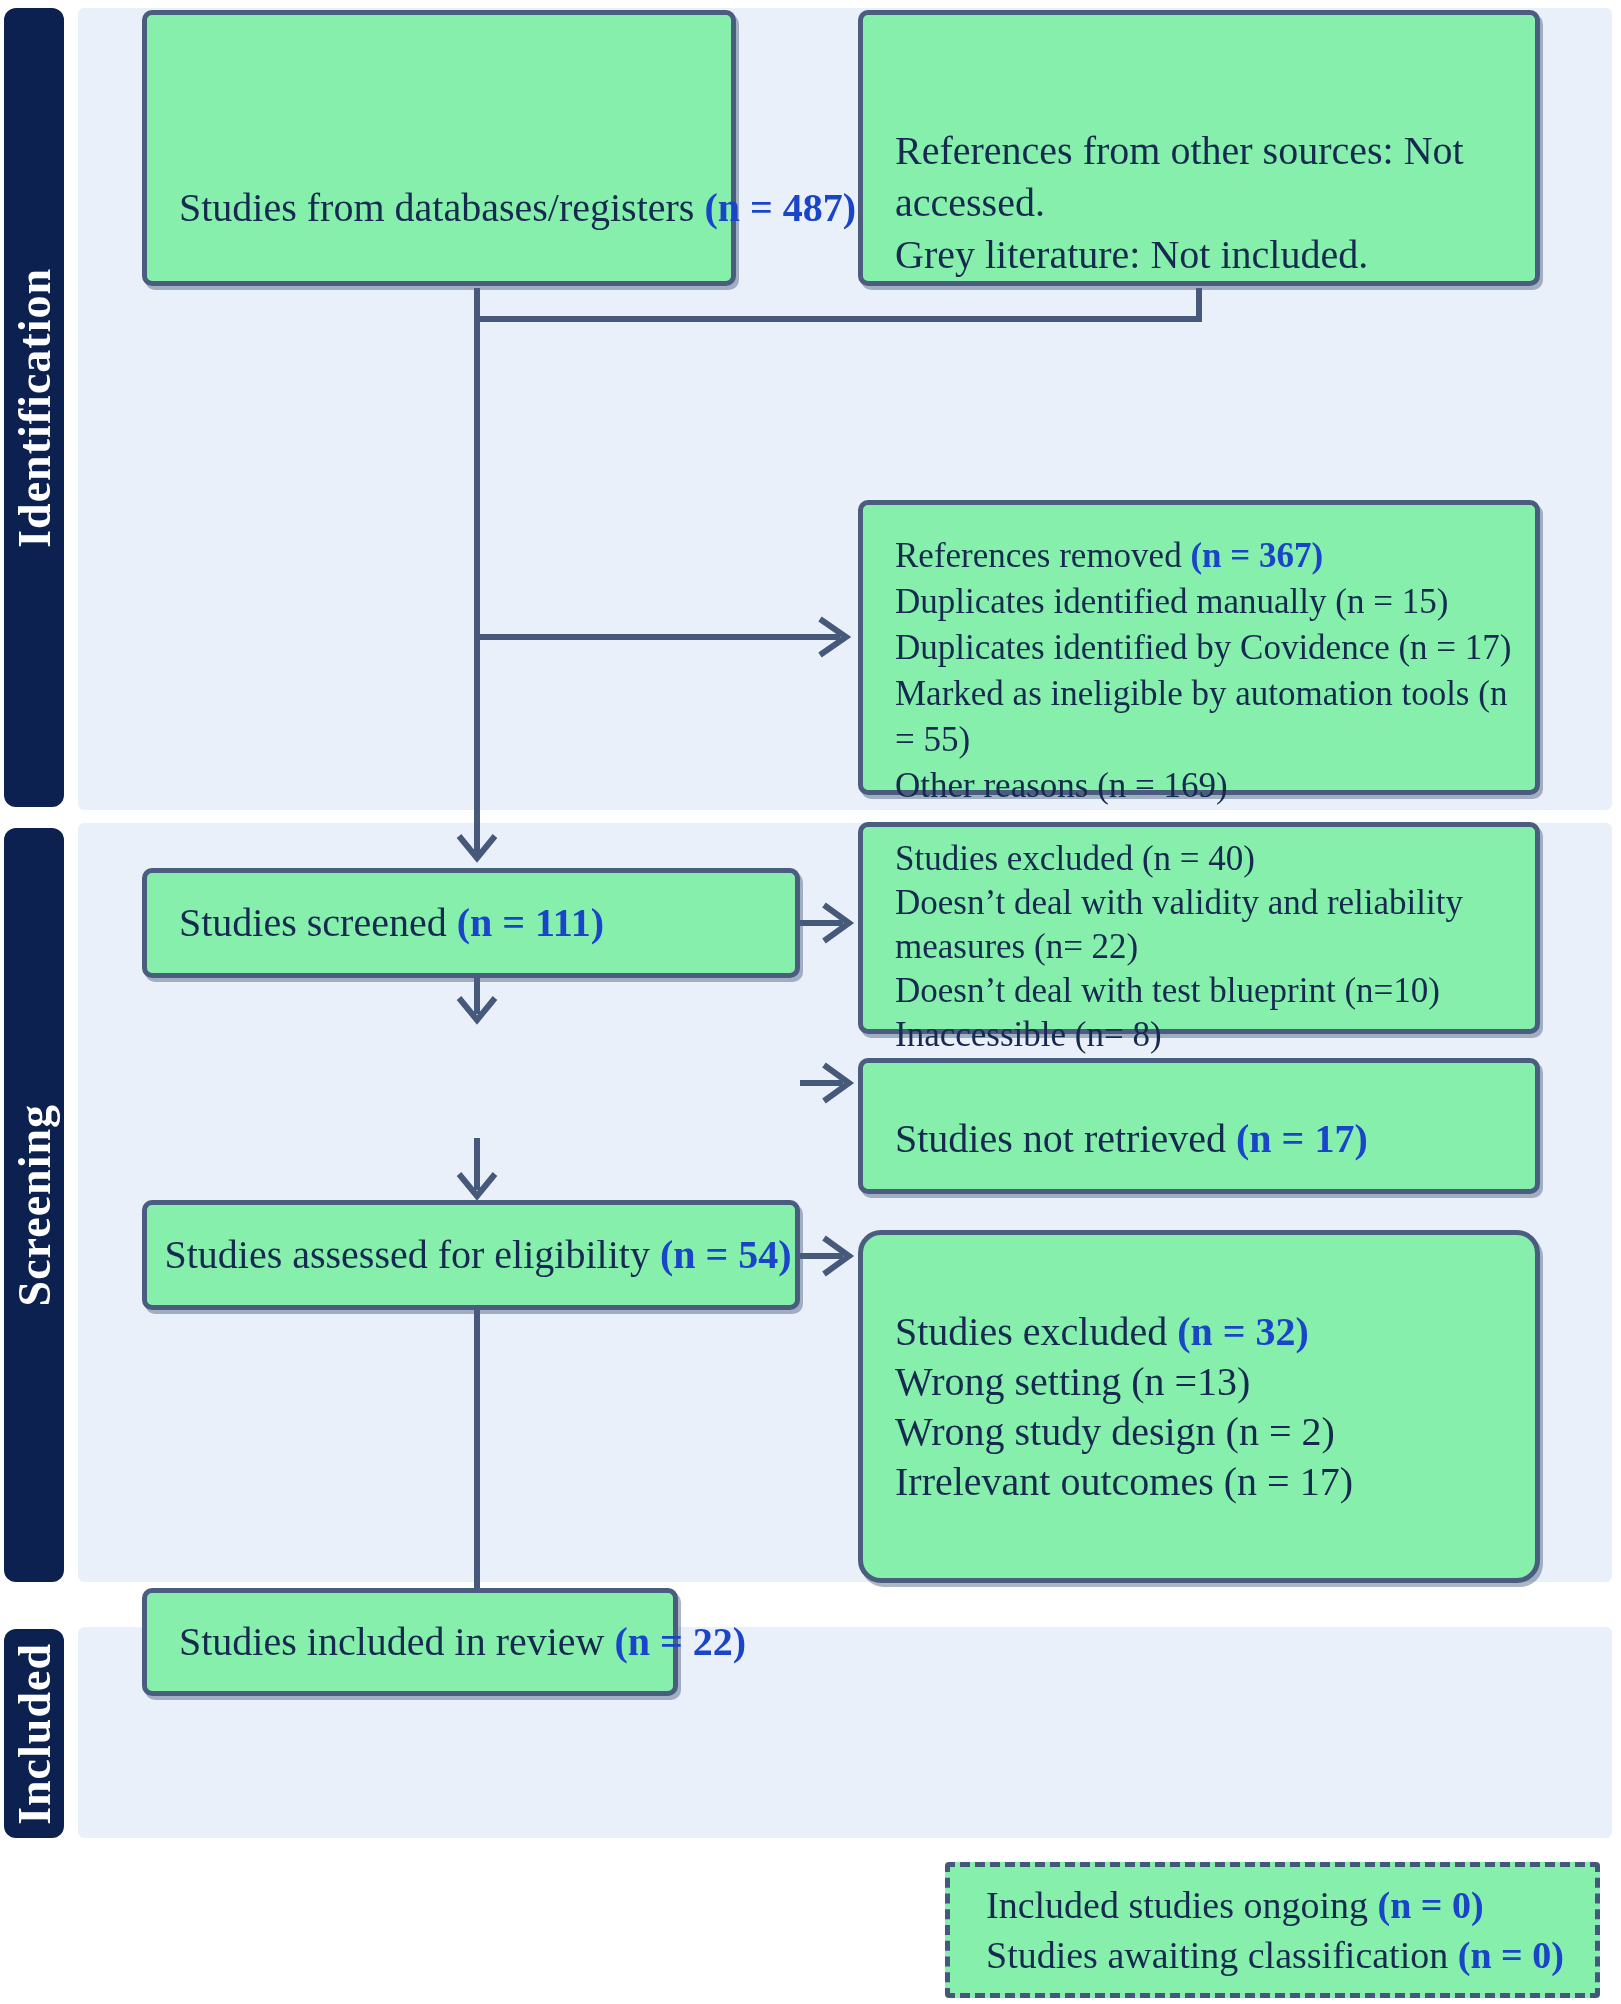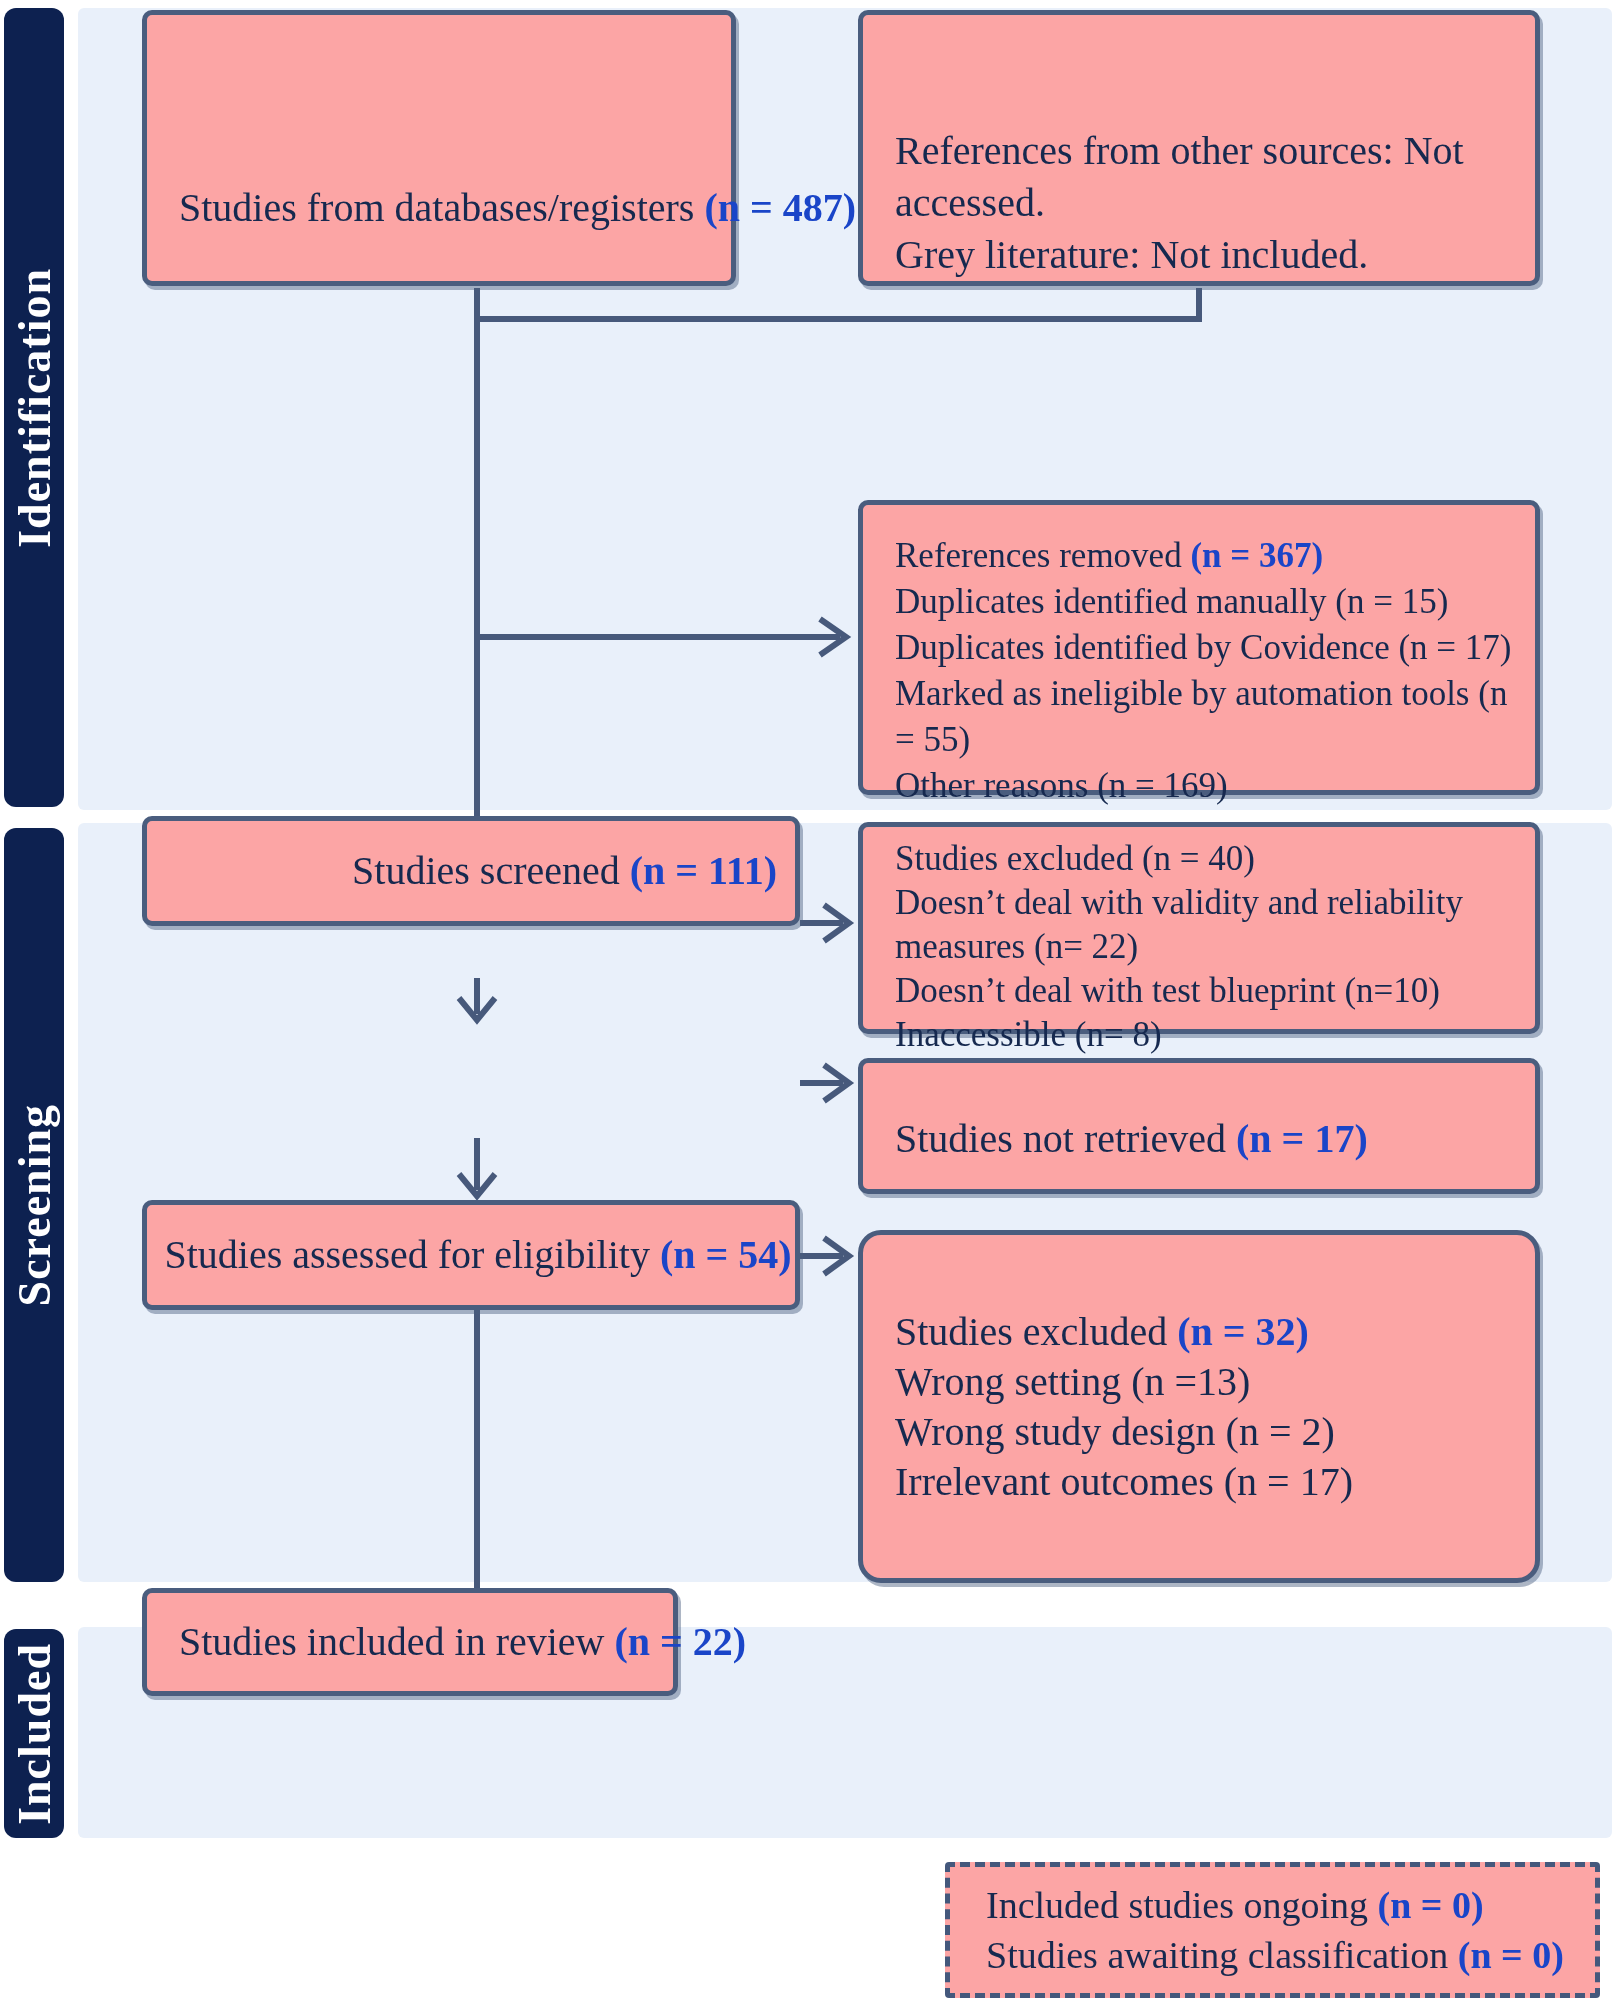--- a/index.html
+++ b/index.html
@@ -19,33 +19,33 @@
     display:flex; align-items:center; justify-content:center;
   }
   .bar span {
     writing-mode:vertical-rl; transform:rotate(180deg);
     color:#ffffff; font-weight:bold; font-size:46px; letter-spacing:1px;
     white-space:nowrap;
   }
   svg.connectors { position:absolute; left:0; top:0; z-index:2; }
   svg.connectors path { stroke:#47597b; stroke-width:6; fill:none; }
   .box {
-    position:absolute; background:#fca5a5;
+    position:absolute; background:#86efac;
     border:5px solid #4a5d7e; border-radius:10px;
     box-sizing:border-box; z-index:3;
     box-shadow:3px 4px 0 rgba(74,93,126,0.45);
     display:flex; flex-direction:column; justify-content:center;
     font-size:40px; line-height:1.22;
     padding-left:32px; padding-right:18px;
   }
   .box .n { color:#1a45c8; font-weight:bold; }
   .box1 { left:142px; top:10px;   width:594px; height:276px; padding-top:120px; }
   .box2 { left:858px; top:10px;   width:682px; height:276px; padding-top:110px; line-height:52px; }
   .box3 { left:858px; top:500px;  width:682px; height:295px; justify-content:flex-start; padding-top:28px; font-size:35px; line-height:46px; }
-  .box4 { left:142px; top:816px;  width:658px; height:110px;align-items:flex-end; }
+  .box4 { left:142px; top:868px;  width:658px; height:110px; }
   .box5 { left:858px; top:822px;  width:682px; height:212px; justify-content:flex-start; padding-top:10px; font-size:35px; line-height:44px; }
   .box6 { left:142px; top:1028px; width:658px; height:110px; }
   .box7 { left:858px; top:1058px; width:682px; height:136px; padding-top:26px; }
   .box8 { left:142px; top:1200px; width:658px; height:110px;align-items:center; }
   .box9 { left:858px; top:1230px; width:682px; height:353px; line-height:50px;border-radius:23px; }
   .box10{ left:142px; top:1588px; width:536px; height:108px; }
   .box-dashed {
     left:945px; top:1862px; width:655px; height:136px;
     border:5px dashed #44587c; border-radius:4px;
     box-shadow:none; font-size:38px; line-height:50px;

